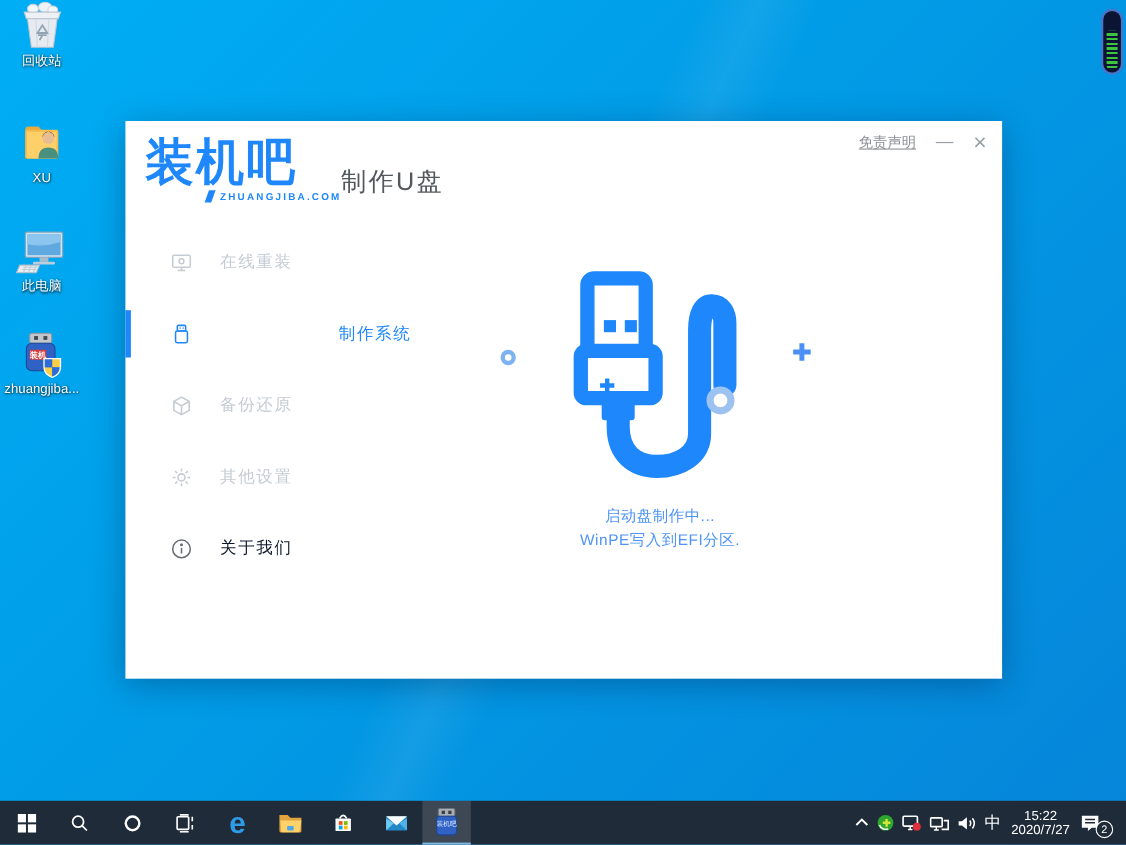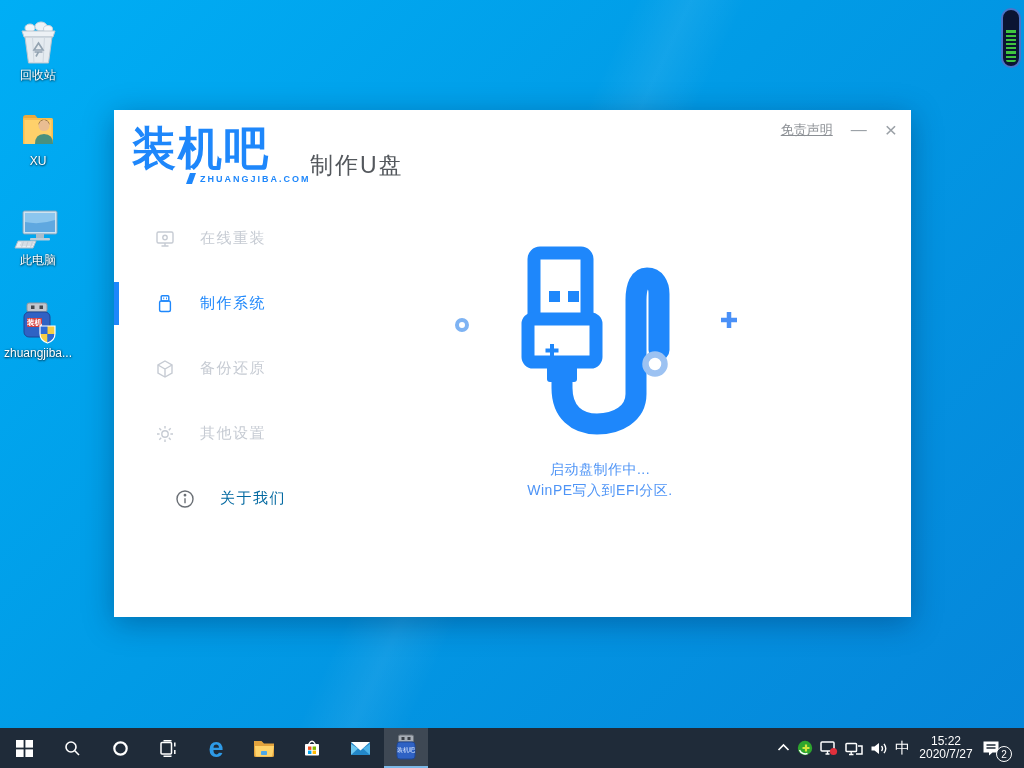--- a/index.html
+++ b/index.html
@@ -16,21 +16,21 @@
   }
 
   
   .dicon { position:absolute; left:2px; width:72px; text-align:center; }
   .dicon .glyph { display:block; margin:0 auto 2px; }
   .dicon .dlabel {
     color:#fff; font-size:12px; line-height:14px;
     text-shadow:0 1px 2px rgba(0,0,0,.65), 1px 0 2px rgba(0,0,0,.45);
     display:block; white-space:nowrap;
   }
-  #dicon-recycle { top:20px; }
+  #dicon-recycle { top:0; }
   #dicon-xu { top:108px; }
   #dicon-pc { top:205px; }
   #dicon-zjb { top:300px; }
 
   
   .osd {
     position:absolute; left:1001px; top:8px; width:20px; height:60px;
     background:#0B1433; border:2px solid #4A74C8; border-radius:10px;
   }
   .osd .fill {
@@ -68,25 +68,25 @@
   .btn-close { font-size:21px; color:#9AA0A6; cursor:pointer; line-height:20px; }
 
   
   .sidebar { position:absolute; left:0; top:96px; width:260px; }
   .side-item {
     position:relative; height:65px; display:flex; align-items:center;
     padding-left:41px; cursor:pointer; color:#C6CBD3;
   }
   .side-item .si-icon { width:20px; height:20px; margin-right:25px; display:flex; align-items:center; justify-content:center; }
   .side-item .si-label { font-size:15px; letter-spacing:1.5px; }
-  .side-item.active { color:#1E87FB; }
+  .side-item.active { color:#1E87FB;justify-content:space-between; }
   .side-item.active::before {
     content:""; position:absolute; left:0; top:11px; width:5px; height:43px; background:#1E87FB;
   }
-  .side-item.dark { color:#0369a1;margin-left:20px; }
+  .side-item.dark { color:#0f172a; }
 
   
   .main-graphic { position:absolute; left:326px; top:128px; width:320px; height:210px; }
   .status { position:absolute; left:326px; top:349px; width:320px; text-align:center;
     color:#4E94F6; font-size:14px; line-height:21px; letter-spacing:.5px; }
 
   
   .taskbar {
     position:absolute; left:0; bottom:0; width:1024px; height:40px;
     background:#1F2B39; display:flex; align-items:stretch;

